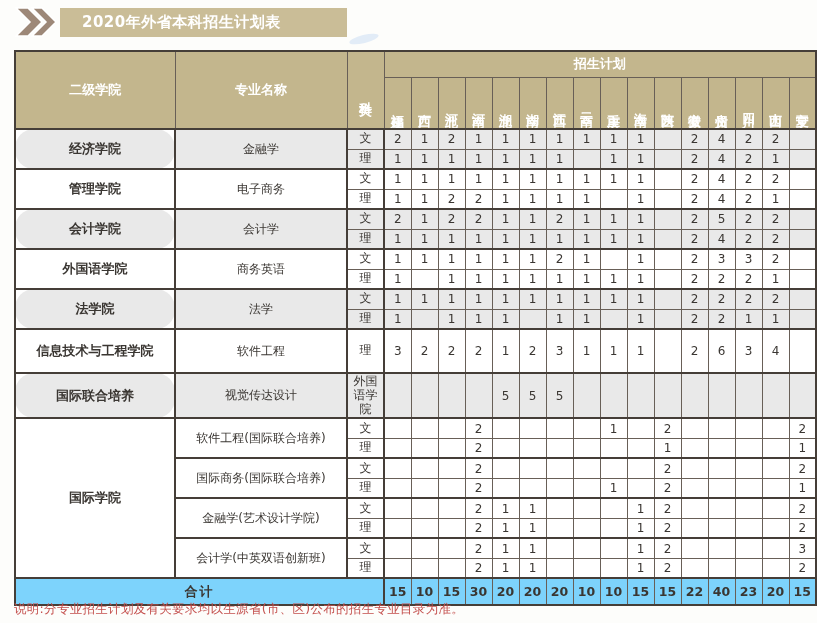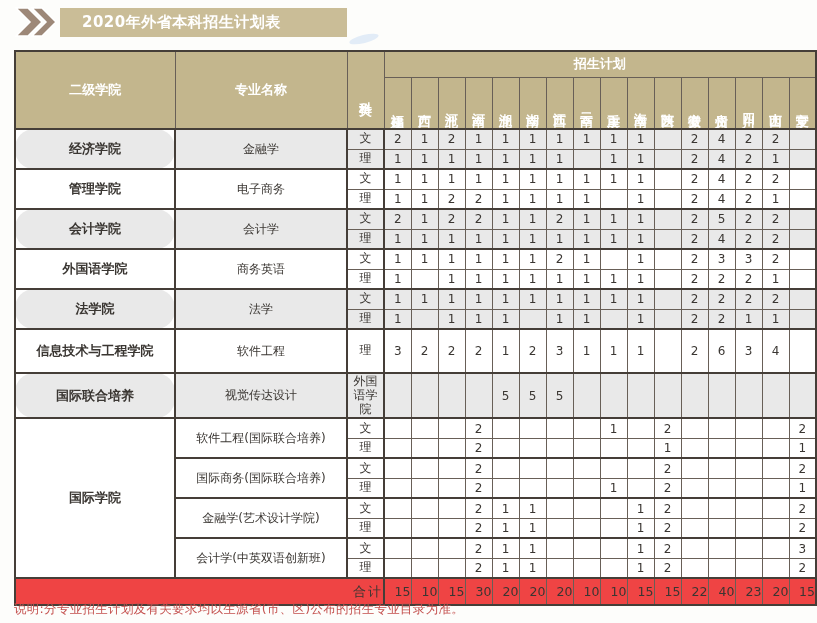--- a/index.html
+++ b/index.html
@@ -35,21 +35,21 @@
   tbody tr.gstart td { border-top:2px solid #453e38; }
   tbody tr.mstart td { border-top:2px solid #453e38; }
   tbody tr.shaded td { background:#e9e9e9; }
   td.college { font-weight:bold; font-size:13px; border-right:2px solid #453e38;border-radius:19px; }
   td.major { font-size:12px; border-right:2px solid #453e38; }
   td.cat { font-size:12px; border-right:2px solid #453e38; word-break:break-all;
            line-height:1.15; padding:1px 5px; }
   td.val { font-size:12px; }
 
   tfoot tr { height:27px; }
-  tfoot td { background:#ef4444; font-weight:normal; border-top:2px solid #453e38;text-align:right; }
+  tfoot td { background:#7dd3fc; font-weight:bold; border-top:2px solid #453e38; }
   tfoot td.total-label { font-size:13px; border-right:2px solid #453e38; letter-spacing:2px; }
   tfoot td.val { font-size:12.5px; }
 
   .footnote { position:absolute; top:601px; left:14px; font-size:12.5px;
               color:#c4504e; letter-spacing:.3px; }
 </style>
 </head>
 <body>
 
 <div class="chevron-wrap">

